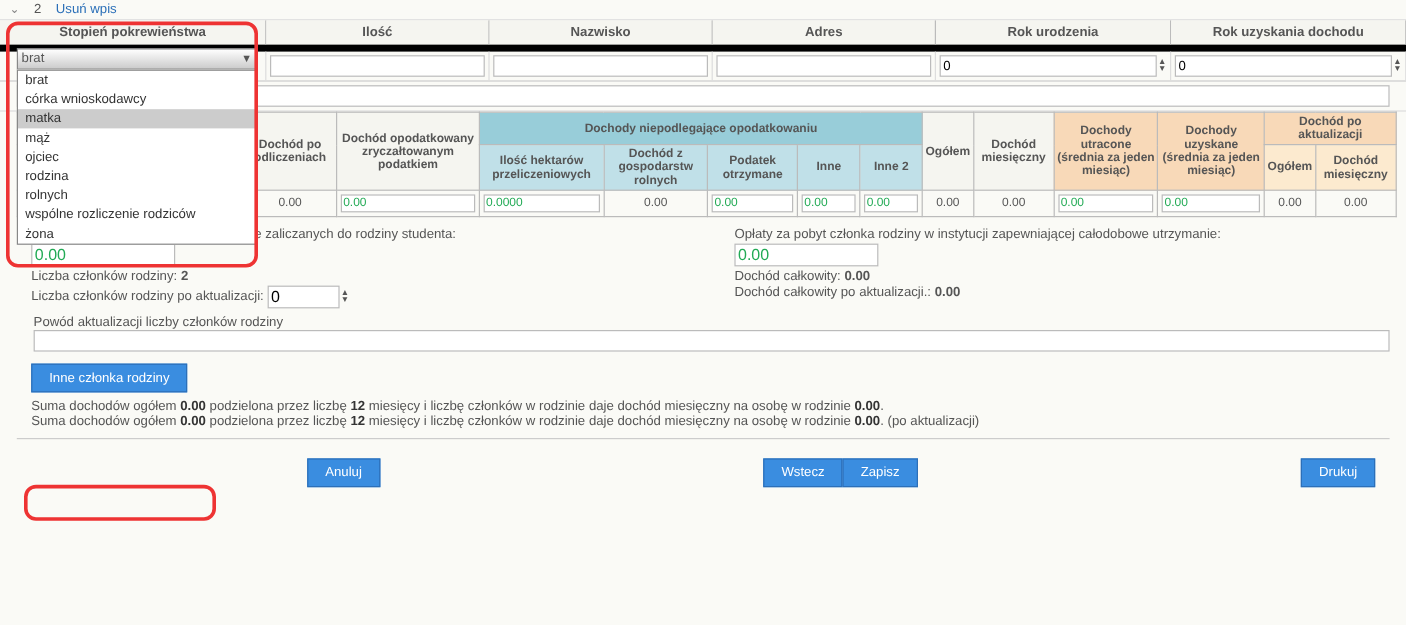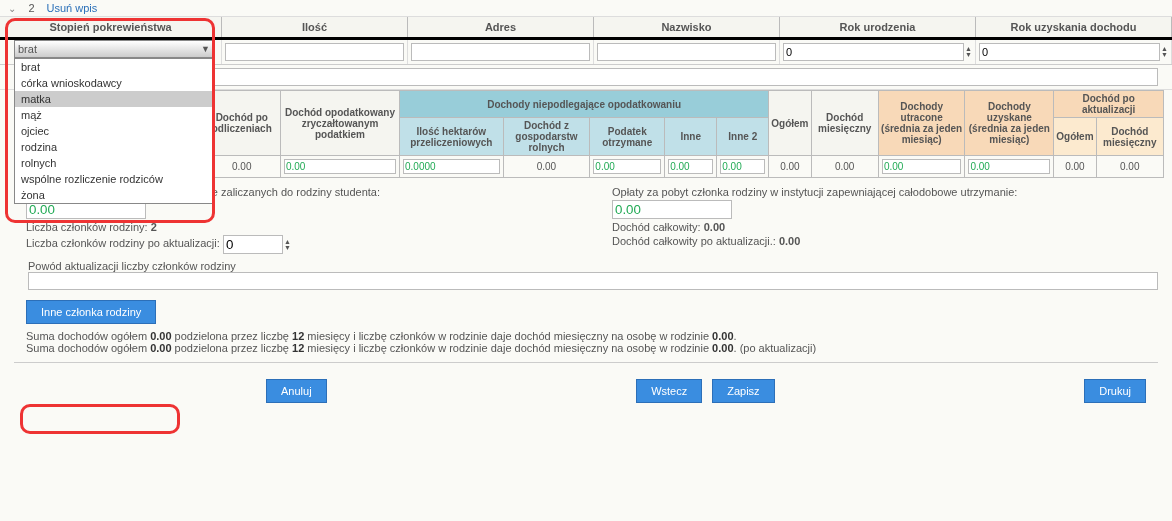--- a/index.html
+++ b/index.html
@@ -8,21 +8,21 @@
     font-family: Arial, sans-serif;
     font-size: 11px;
     color: #555;
     background: #fafaf6;
     width: 1172px;
   }
   .top-row { display:flex; align-items:center; padding:2px 8px; gap:12px; border-bottom:1px solid #ddd; }
   .chev { color:#888; font-size:10px; cursor:pointer; }
   .del-link { color:#2a6fb8; cursor:pointer; }
 
-  .header-row { display:flex; border-bottom:3px solid #000000; position:relative; }
+  .header-row { display:flex; border-bottom:6px solid #000000; position:relative; }
   .hcell { border-right:1px solid #bbb; text-align:center; font-weight:bold; padding:4px 2px; background:#f5f5f0; }
   .input-row { display:flex; border-bottom:1px solid #ccc; position:relative; }
   .icell { border-right:1px solid #ddd; padding:3px; text-align:center; }
   input[type=text] { border:1px solid #bbb; font-size:11px; padding:2px; width:100%; background:#fff; }
   .spin { display:flex; align-items:center; gap:1px; }
   .spin input { flex:1; }
   .spin-btns { display:flex; flex-direction:column; font-size:7px; line-height:6px; color:#555; cursor:pointer; }
 
   .highlight-box {
     position:absolute;
@@ -75,41 +75,41 @@
   .info-col .line { margin:2px 0; color:#555; }
   .info-col input.small { width:120px; border:1px solid #bbb; color:#2a5; padding:1px 2px; }
   .info-col input.tiny { width:60px; border:1px solid #bbb; padding:1px 2px; }
   .full-line { padding:0 28px; margin-top:4px; }
   .full-line input { width:1130px; border:1px solid #bbb; padding:2px; }
 
   .btn { display:inline-block; background:#3a8de0; color:#fff; border:1px solid #2c6fb8; padding:5px 14px; font-size:11px; cursor:pointer; }
   .btn-row1 { padding:10px 26px 4px; }
   .summary-lines { padding:2px 26px; color:#555; }
   .summary-lines b { color:#333; }
-  .btn-row2 { display:flex; padding:10px 26px; gap:10px; }
+  .btn-row2 { display:flex; padding:10px 26px; }
   .btn-row2 .spacer { flex:1; }
   hr.sep { border:none; border-top:1px solid #ccc; margin:6px 14px; }
 </style>
 </head>
 <body>
 
 <div class="highlight-box" id="hl1"></div>
 <div class="highlight-box" id="hl2"></div>
 
 <div class="top-row">
   <span class="chev">⌄</span>
   <span>2</span>
   <span class="del-link">Usuń wpis</span>
 </div>
 
 <div class="header-row">
   <div class="hcell w-rel">Stopień pokrewieństwa</div>
   <div class="hcell w-name">Ilość</div>
+  <div class="hcell w-name2">Nazwisko</div>
   <div class="hcell w-addr">Adres</div>
-  <div class="hcell w-name2">Nazwisko</div>
   <div class="hcell w-year">Rok urodzenia</div>
   <div class="hcell w-year2">Rok uzyskania dochodu</div>
 </div>
 <div class="input-row">
   <div class="icell w-rel"></div>
   <div class="icell w-name"><input type="text" value="" style=""></div>
   <div class="icell w-name2"><input type="text" value="" style=""></div>
   <div class="icell w-addr"><input type="text" value="" style=""></div>
   <div class="icell w-year">
       <div class="spin">

